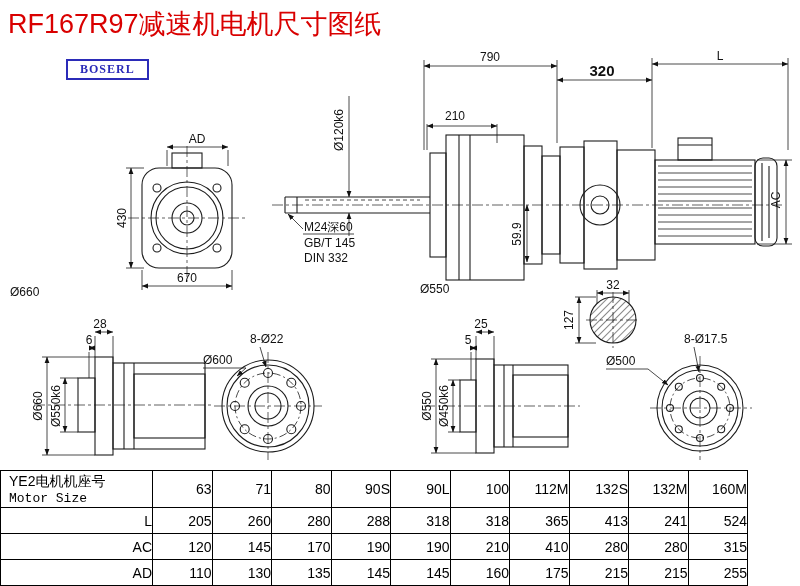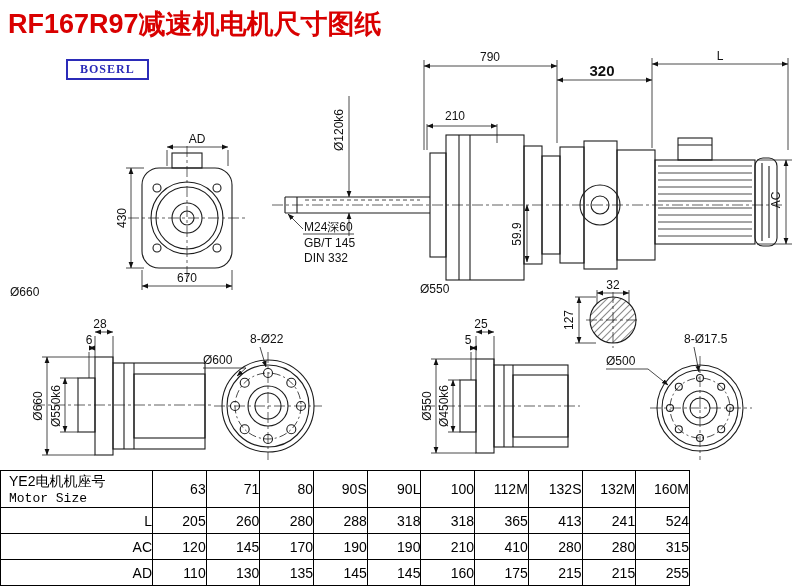--- a/index.html
+++ b/index.html
@@ -1,28 +1,28 @@
 <!DOCTYPE html>
 <html><head>
 <meta charset="utf-8">
 <style>
   * { margin:0; padding:0; box-sizing:border-box; }
   html,body { background:#fff; }
   body { width:800px; height:586px; font-family:"Liberation Sans", sans-serif; }
   .page { position:relative; width:800px; height:586px; background:#fff; overflow:hidden; }
-  .title { position:absolute; left:8px; top:6px; font-size:27px; font-weight:bold; color:#d90000; }
+  .title { position:absolute; left:8px; top:6px; font-size:27px; font-weight:normal; color:#d90000; }
   .brand { position:absolute; left:66px; top:59px; border:2px solid #2b2bb8; padding:1px 12px;
            color:#2b2bb8; font-family:"Liberation Serif", serif; font-weight:bold; font-size:12px; letter-spacing:1px; }
   svg.drawing { position:absolute; left:0; top:0; }
   .ln  { stroke:#1c1c1c; stroke-width:1.1; fill:none; }
   .dim { stroke:#1c1c1c; stroke-width:0.8; fill:none; }
   .cl  { stroke:#1c1c1c; stroke-width:0.7; fill:none; stroke-dasharray:11 3 3 3; }
   .txt { font-size:12px; fill:#111; font-family:"Liberation Sans", sans-serif; }
   .txtbold { font-size:15px; font-weight:bold; }
-  table.spec { position:absolute; left:0; top:470px; width:690px; border-collapse:collapse; table-layout:fixed; background:#fff; }
+  table.spec { position:absolute; left:0; top:470px; width:748px; border-collapse:collapse; table-layout:fixed; background:#fff; }
   .spec th, .spec td { border:1px solid #000; text-align:right; vertical-align:middle;
                        font-size:14px; font-weight:normal; color:#000; padding:0; }
   .spec .c0 { width:152px; }
   .spec tr.hdr { height:37px; }
   .spec tr.row { height:26px; }
   .spec .hdrcell { text-align:left; padding-left:8px; }
   .mono { font-family:"Liberation Mono", monospace; font-size:13px; }
 </style>
 </head>
 <body>

